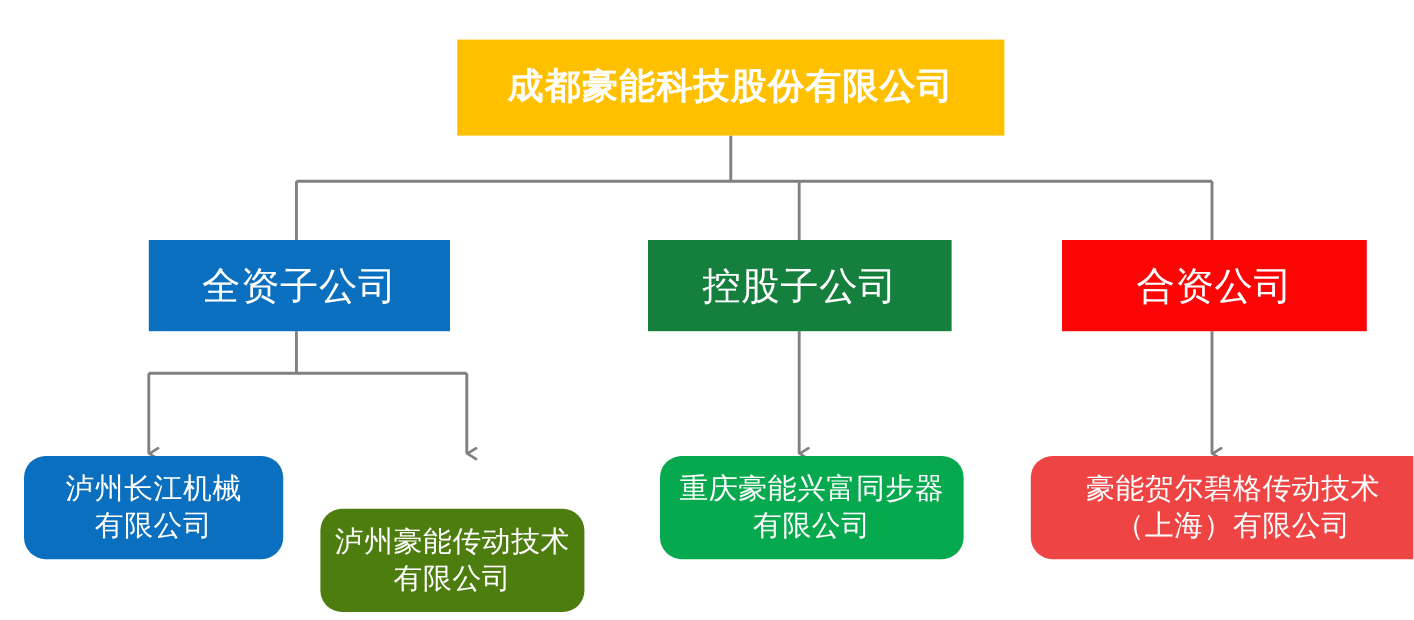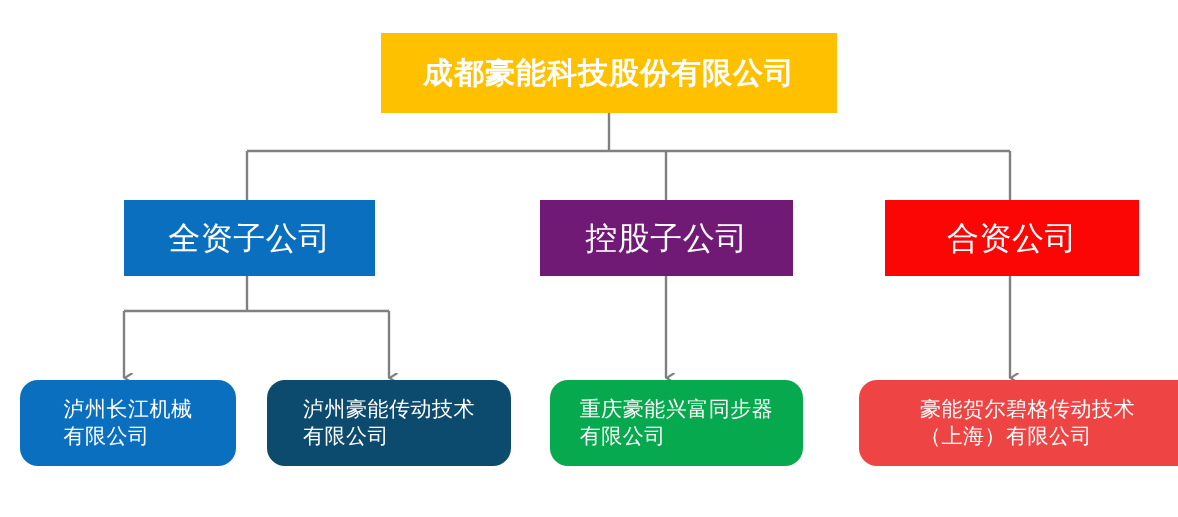--- a/index.html
+++ b/index.html
@@ -15,20 +15,21 @@
     width: 1178px;
     height: 517px;
     background: #ffffff;
     overflow: hidden;
   }
   .node {
     position: absolute;
     display: flex;
     align-items: center;
     justify-content: center;
+    text-align: center;
     color: #ffffff;
     box-sizing: border-box;
     line-height: 1.28;
     white-space: pre-line;
     letter-spacing: 0.5px;
   }
   
   .node-root {
     left: 381px;
     top: 33px;
@@ -39,32 +40,32 @@
     font-weight: bold;
     letter-spacing: 1px;
   }
   
   .node-l2 {
     height: 76px;
     font-size: 32px;
     font-weight: normal;
   }
   .node-l2-a { left: 124px; top: 200px; width: 251px; background: #0B6FC0; }
-  .node-l2-b { left: 540px; top: 200px; width: 253px; background: #701a75; }
+  .node-l2-b { left: 540px; top: 200px; width: 253px; background: #15803d; }
   .node-l2-c { left: 885px; top: 200px; width: 254px; background: #FC0505; }
   
   .node-l3 {
     top: 380px;
     height: 86px;
     border-radius: 18px;
-    font-size: 21px;
+    font-size: 24px;
     padding: 0 6px;
   }
   .node-l3-a { left: 20px;  width: 216px; background: #0B6FC0; }
-  .node-l3-b { left: 267px; width: 244px; background: #0c4a6e; }
+  .node-l3-b { left: 267px; width: 220px; background: #4d7c0f; margin-top: 44px; }
   .node-l3-c { left: 550px; width: 253px; background: #06A94D; }
   .node-l3-d { left: 859px; width: 337px; background: #ef4444; }
 
   
   #connectors {
     position: absolute;
     left: 0;
     top: 0;
     width: 1178px;
     height: 517px;

